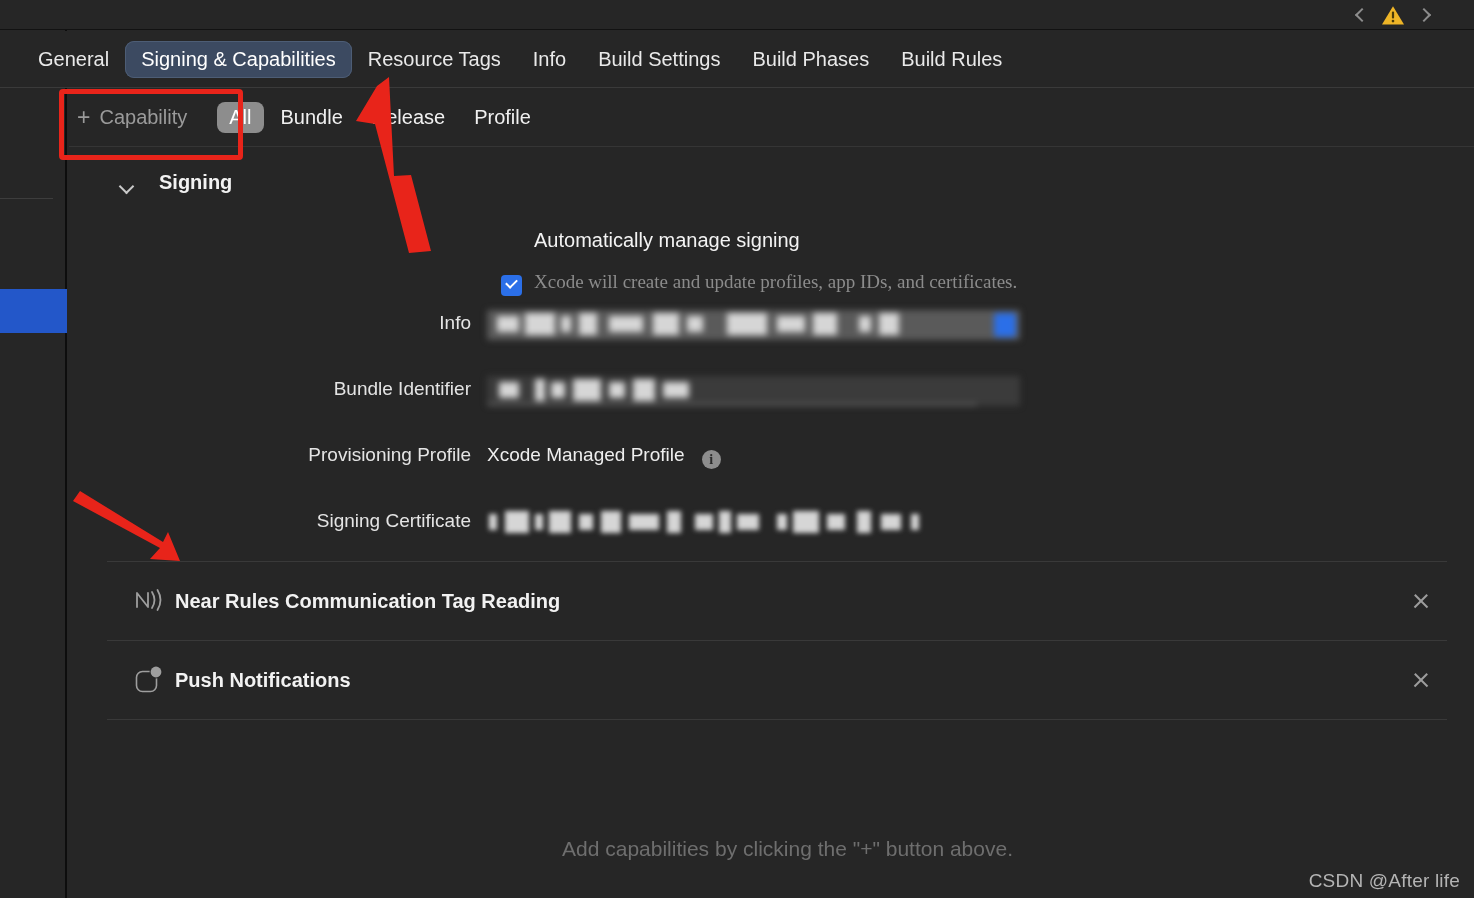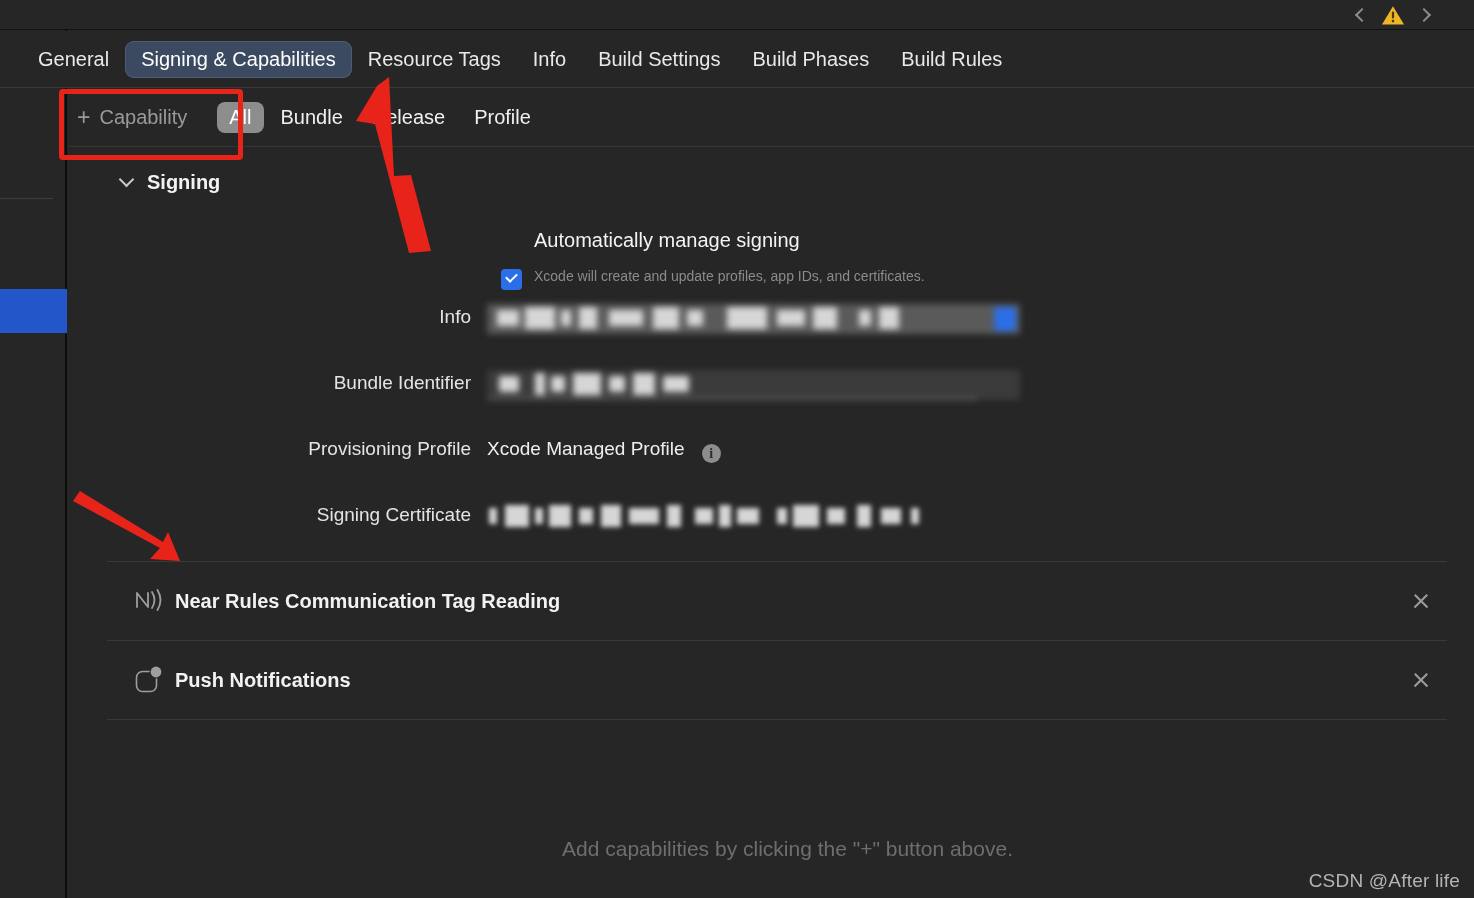--- a/index.html
+++ b/index.html
@@ -159,22 +159,22 @@
     left: 69px; top: 147px;
     width: 1405px; height: 751px;
     background: #262626;
   }
 
   
   .section-head {
     position: absolute;
     left: 50px; top: 24px;
     display: flex;
-    align-items: flex-start;
-    gap: 12px;
+    align-items: flex-end;
+    gap: 24px;
   }
   .disclosure {
     width: 16px; height: 16px;
     position: relative;
   }
   .disclosure::before {
     content: "";
     position: absolute;
     left: 2px; top: 3px;
     width: 9px; height: 9px;
@@ -241,24 +241,25 @@
     border-bottom: 2.4px solid #fff;
     transform: rotate(-45deg);
   }
   .autosign-texts { max-width: 510px; }
   .autosign-label {
     font-size: 20px;
     color: #f3f3f3;
     line-height: 26px;
   }
   .autosign-sub {
-    font-size: 14px;
+    font-size: 19px;
     color: #8b8b8b;
     line-height: 28px;
-    margin-top: 9px;
+    margin-top: 15px;
+    font-family: Liberation Serif, serif;
   }
 
   
   .blurfield {
     position: relative;
     height: 30px;
     border-radius: 2px;
     overflow: hidden;
     filter: blur(3.1px);
   }

